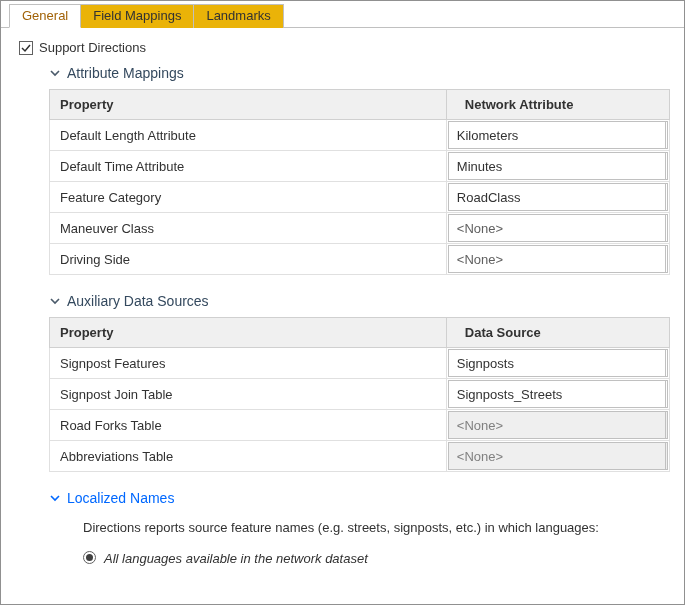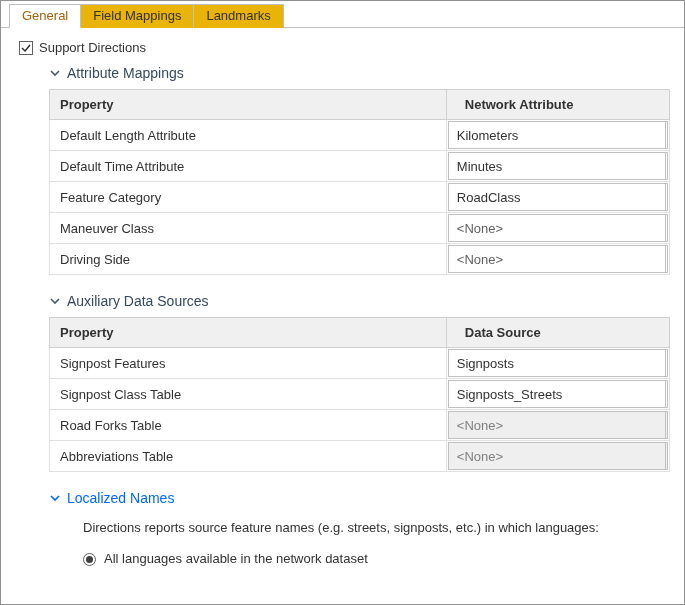--- a/index.html
+++ b/index.html
@@ -134,23 +134,24 @@
     }
     .combo.placeholder {
       color: #606060;
     }
     .desc {
       padding: 6px 0 12px 34px;
       color: #323232;
     }
     .radio-row {
       display: flex;
-      align-items: flex-end;
+      align-items: flex-start;
       gap: 8px;
       padding: 4px 0 4px 34px;
+      font-style: italic;
     }
     .radio {
       width: 13px;
       height: 13px;
       border: 1px solid #606060;
       border-radius: 50%;
       display: inline-flex;
       align-items: center;
       justify-content: center;
     }
@@ -250,21 +251,21 @@
         </tr>
       </thead>
       <tbody>
         <tr>
           <td class="prop-cell">Signpost Features</td>
           <td>
               <div class="combo">Signposts</div>
             </td>
         </tr>
         <tr>
-          <td class="prop-cell">Signpost Class Table</td>
+          <td class="prop-cell">Signpost Join Table</td>
           <td>
               <div class="combo">Signposts_Streets</div>
             </td>
         </tr>
         <tr>
           <td class="prop-cell">Road Forks Table</td>
           <td>
               <div class="combo disabled">&lt;None&gt;</div>
             </td>
         </tr>

